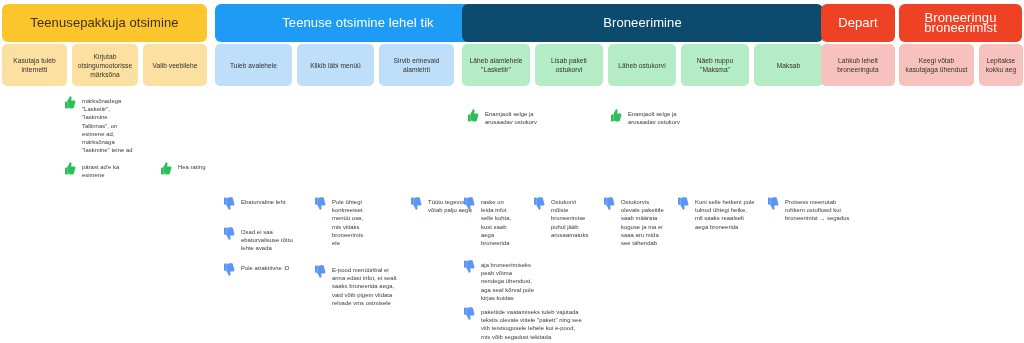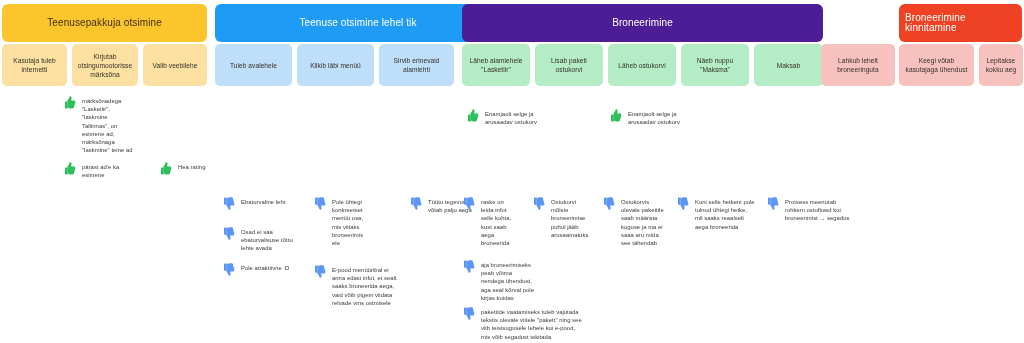--- a/index.html
+++ b/index.html
@@ -28,22 +28,23 @@
     top: 4px;
     height: 38px;
     border-radius: 6px;
     display: flex;
     align-items: center;
     justify-content: center;
     box-sizing: border-box;
     padding: 0 6px;
   }
   .phase-label {
-    font-size: 10px;
+    font-size: 13px;
     line-height: 10px;
+    text-align: center;
     letter-spacing: .1px;
   }
   .phase.dark-text .phase-label { color: #3d3016; }
   .phase.light-text .phase-label { color: #ffffff; }
 
   
   #steps-row {
     position: absolute;
     left: 0;
     top: 44px;
@@ -100,27 +101,30 @@
 <div id="phase-band">
 
   <div class="phase dark-text" style="left:2px; width:205px; background:#fcc52b;">
     <span class="phase-label">Teenusepakkuja otsimine</span>
   </div>
 
   <div class="phase light-text" style="left:215px; width:286px; background:#1e9cf5;">
     <span class="phase-label">Teenuse otsimine lehel tik</span>
   </div>
 
-  <div class="phase light-text" style="left:462px; width:361px; background:#4c1d95;">
+  <div class="phase light-text" style="left:462px; width:361px; background:#0c4a6e;">
     <span class="phase-label">Broneerimine</span>
   </div>
 
+  <div class="phase light-text" style="left:821px; width:74px; background:#ef4123;">
+    <span class="phase-label">Depart</span>
+  </div>
 
   <div class="phase light-text" style="left:899px; width:123px; background:#ef4123;">
-    <span class="phase-label">Broneerimine kinnitamine</span>
+    <span class="phase-label">Broneeringu broneerimist</span>
   </div>
 </div>
 
 <div id="steps-row">
 
   <div class="step-card" style="left:2px; width:65px; background:#fbe0a2;">
     <span class="step-label">Kasutaja tuleb internetti</span>
   </div>
 
   <div class="step-card" style="left:72px; width:66px; background:#fbe0a2;">

